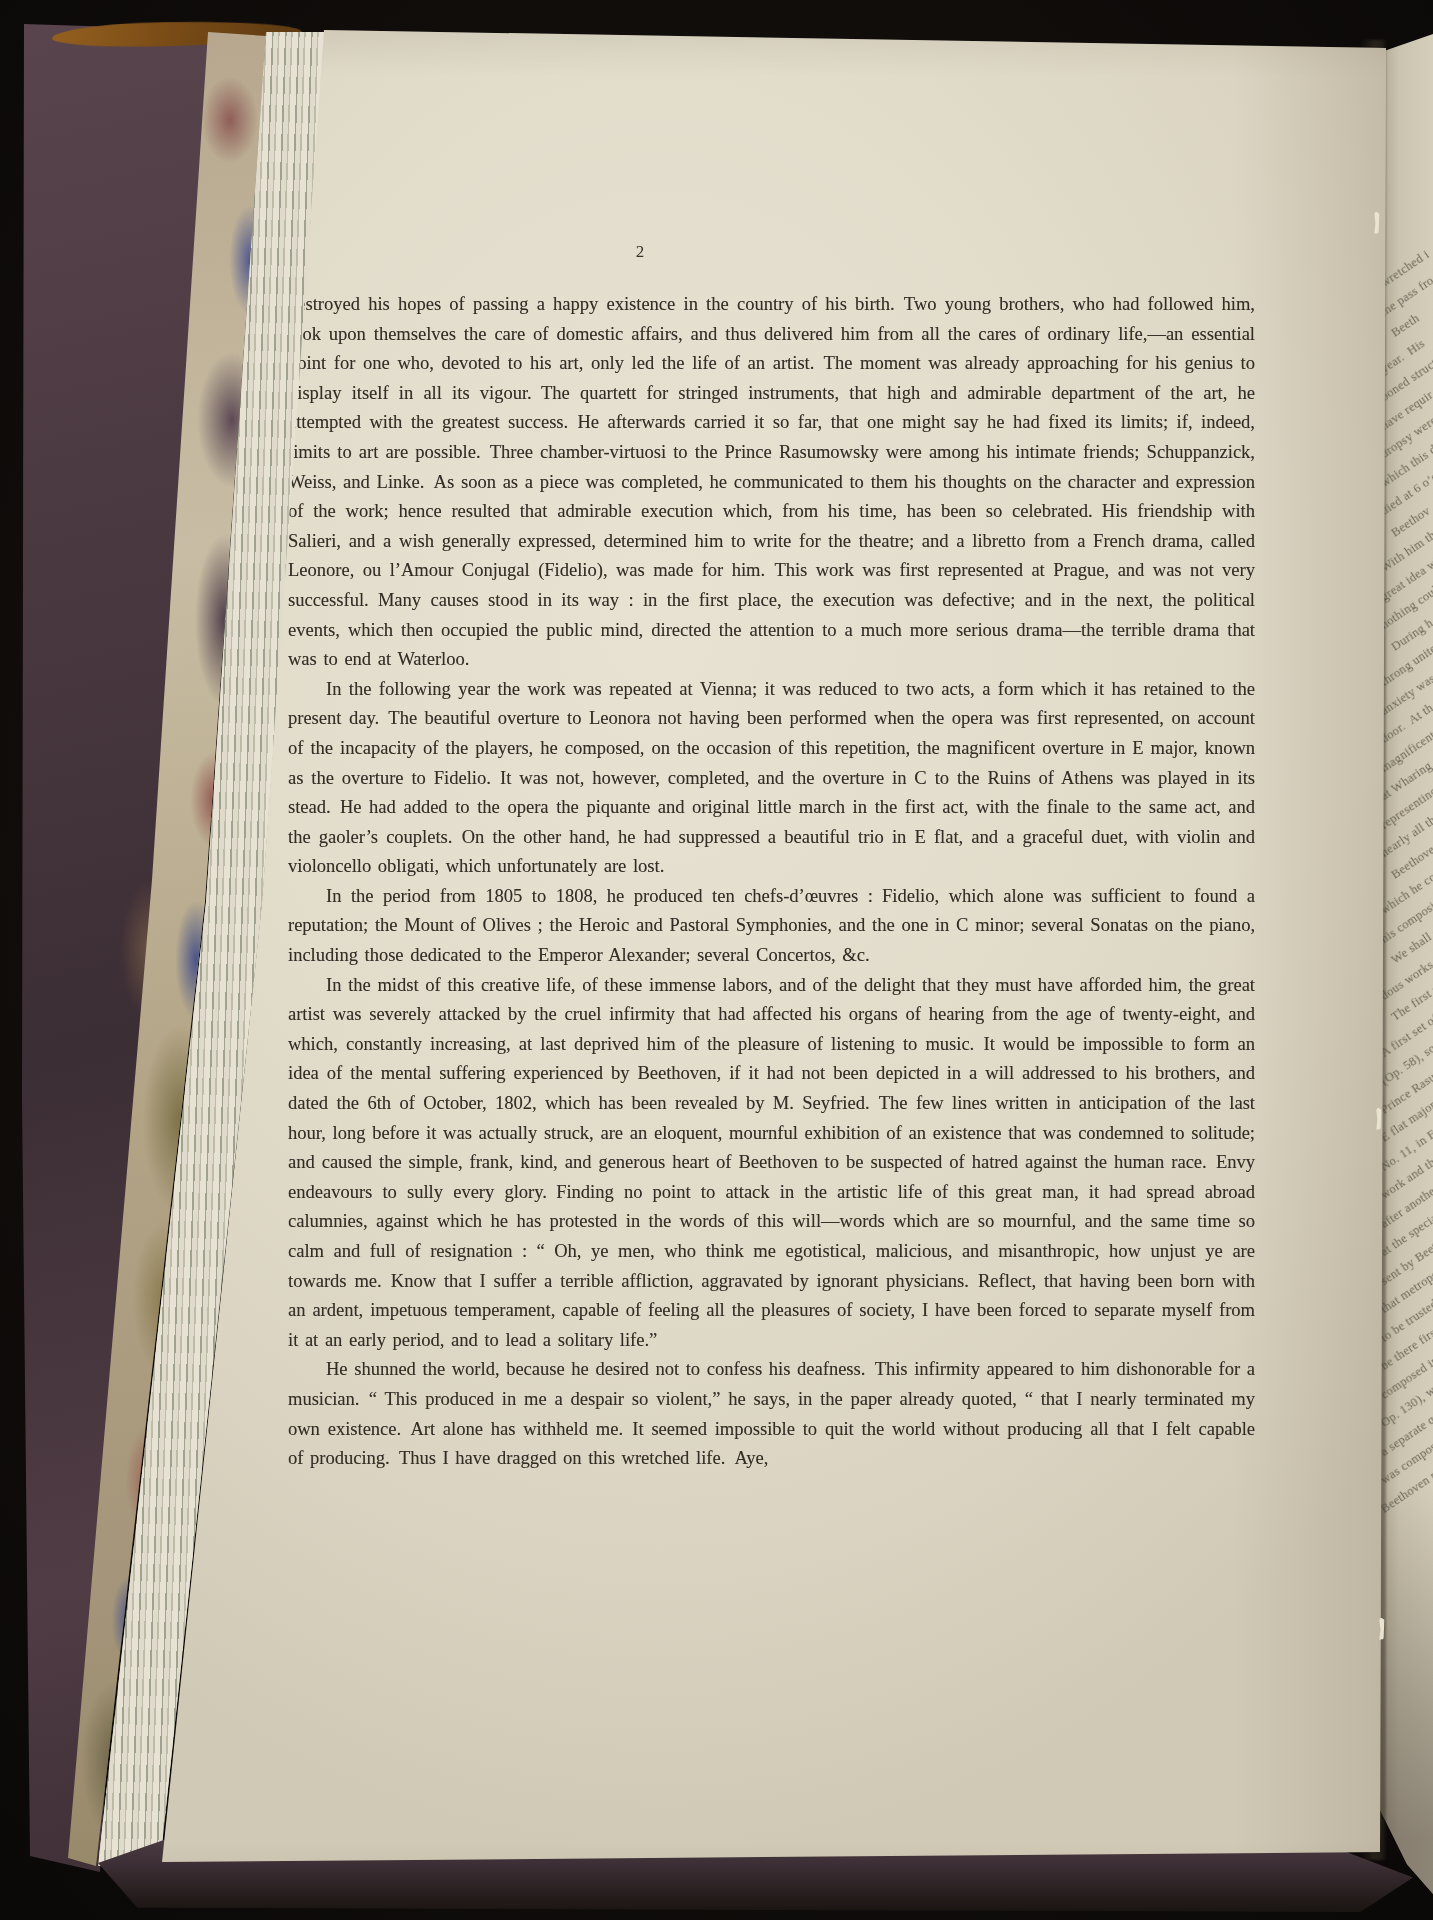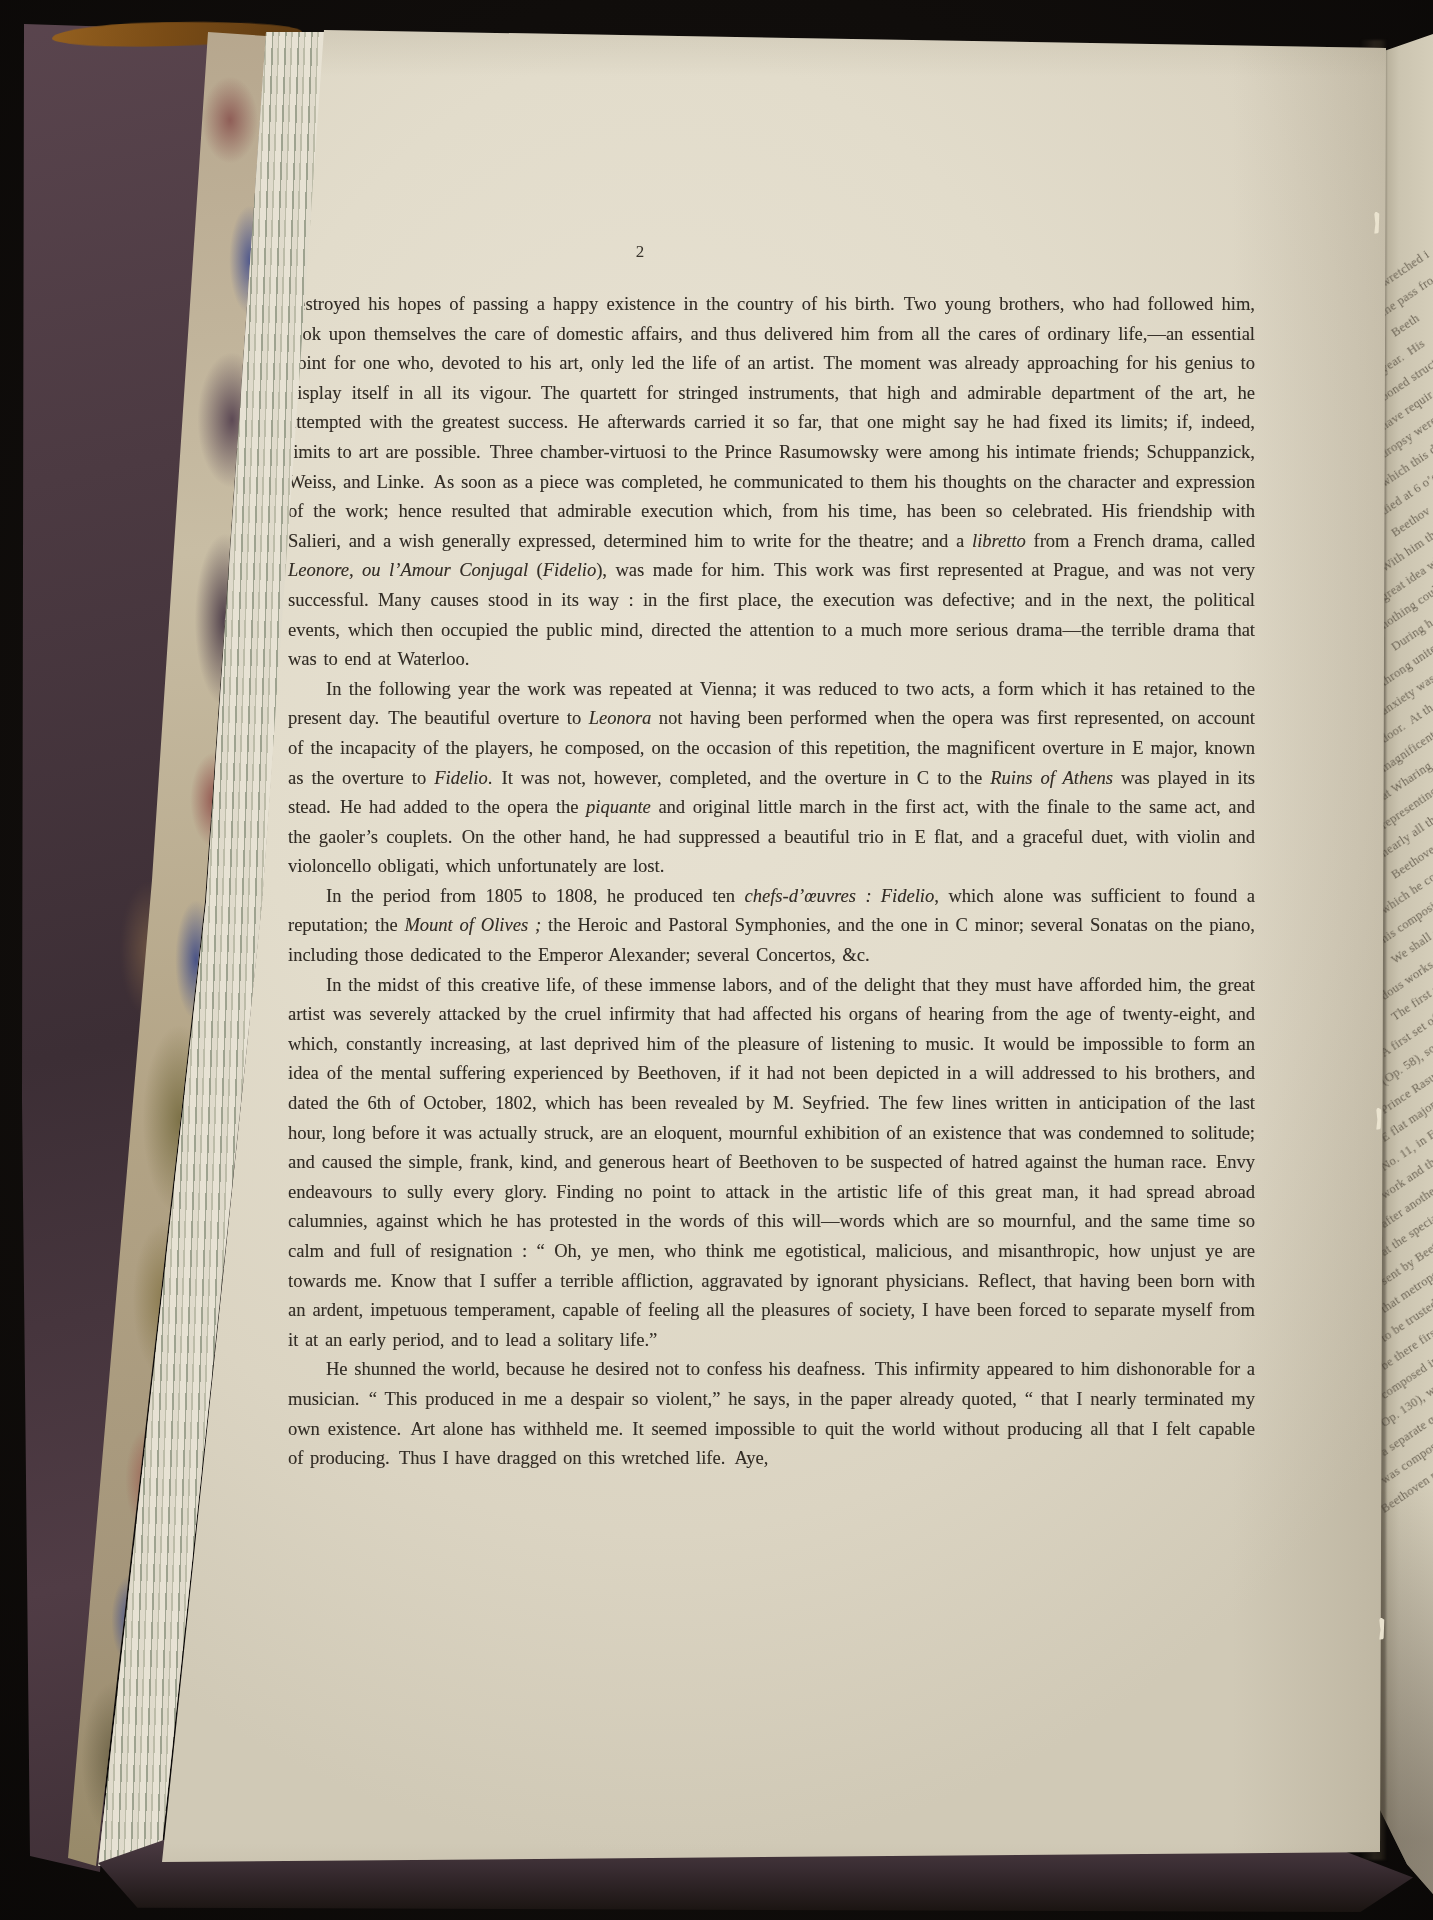--- a/index.html
+++ b/index.html
@@ -122,21 +122,21 @@
     data:"";
   }
   .text-block{
     position:absolute;left:288px;top:290px;width:967px;
     font-size:18.5px;line-height:29.6px;color:#332d26;
     text-align:justify;word-spacing:2px;
     text-shadow:.2px .2px .4px rgba(52,46,38,.35);
   }
   .para{margin:0;}
   .para.indent{text-indent:38px;}
-  .it{font-style:italic;}
+  .it{}
 </style>
 </head>
 <body>
 
 <div id="canvas">
 
   <div class="backdrop"></div>
 
   <div class="cover-left"></div>
   <div class="cover-wear-top"></div>

